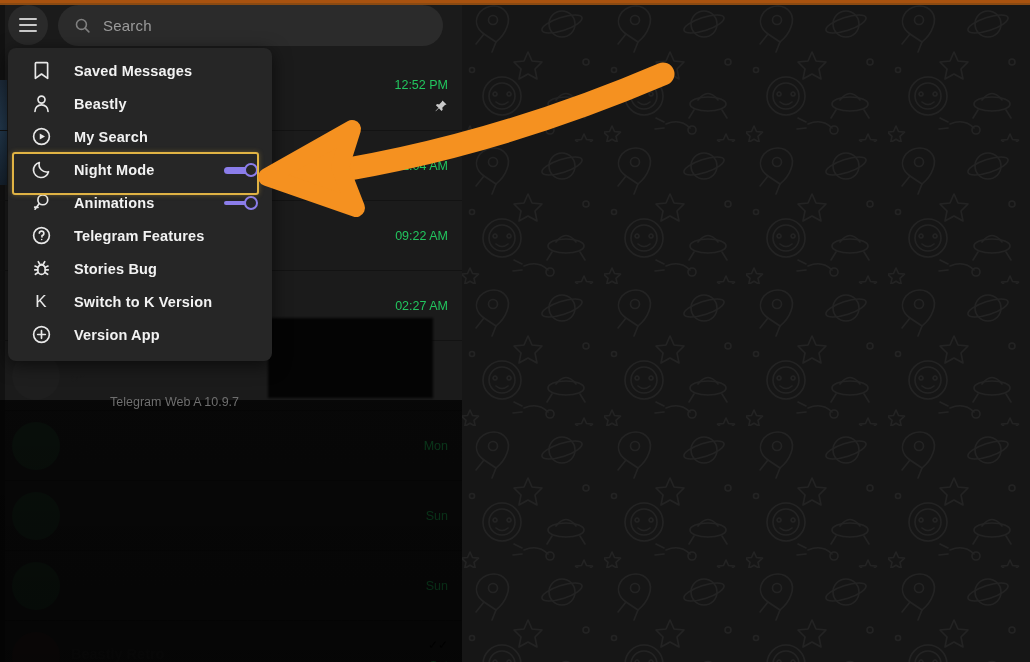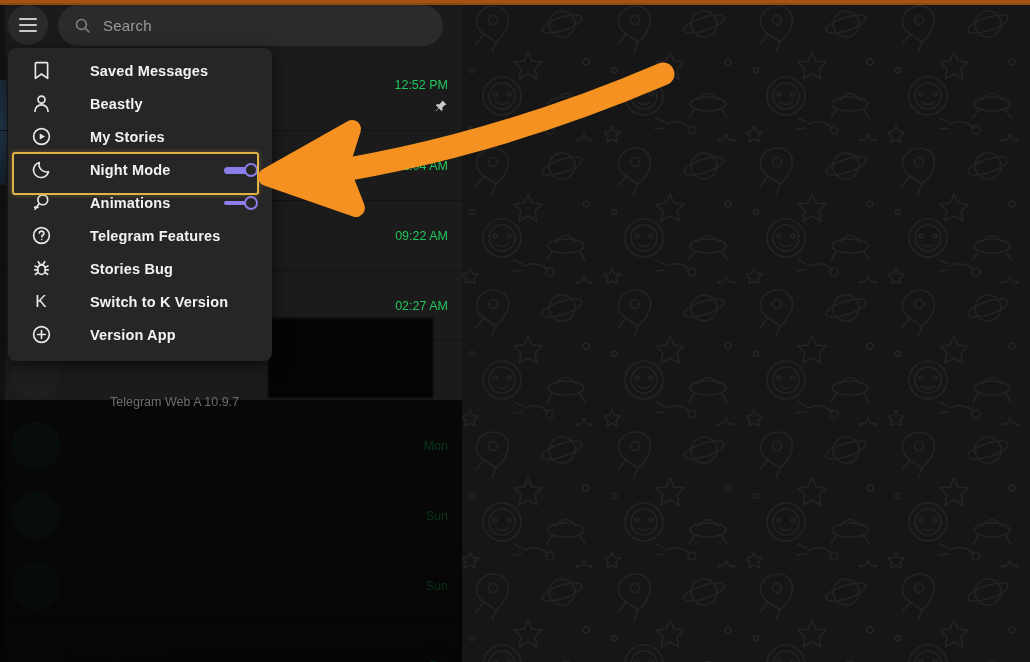--- a/index.html
+++ b/index.html
@@ -175,21 +175,20 @@
     padding: 6px 0 10px 0;
     box-shadow: 0 4px 18px rgba(0,0,0,.6);
     z-index: 20;
   }
   .menu-item {
     position: relative;
     display: flex; align-items: center;
     height: 33px;
     padding: 0 14px 0 22px;
     cursor: pointer;
-    gap: 16px;
   }
   .mi-ico {
     width: 22px; height: 22px; flex: 0 0 auto;
     display: flex; align-items: center; justify-content: center;
     color: #e8e8e8;
   }
   .mi-label {
     margin-left: 22px;
     color: #f2f2f2;
     font-size: 14.5px;
@@ -438,21 +437,21 @@
         </span>
         <span class="mi-label">Beastly</span>
       </div>
       <div class="menu-item">
         <span class="mi-ico">
           <svg viewBox="0 0 24 24" width="21" height="21" fill="none" stroke="currentColor" stroke-width="1.9" stroke-linecap="round" stroke-linejoin="round">
             <circle cx="12" cy="12" r="9"></circle>
             <path d="M10 8.6 L16 12 L10 15.4 Z" fill="currentColor" stroke="none"></path>
           </svg>
         </span>
-        <span class="mi-label">My Stories</span>
+        <span class="mi-label">My Search</span>
       </div>
       <div class="menu-item">
         <span class="mi-ico">
           <svg viewBox="0 0 24 24" width="21" height="21" fill="none" stroke="currentColor" stroke-width="1.9" stroke-linecap="round" stroke-linejoin="round">
             <path d="M20 14.5 A8.6 8.6 0 0 1 9.5 4 A8.7 8.7 0 1 0 20 14.5 z"></path>
           </svg>
         </span>
         <span class="mi-label">Night Mode</span>
         <span class="toggle">
           <span class="tg-track"></span>

